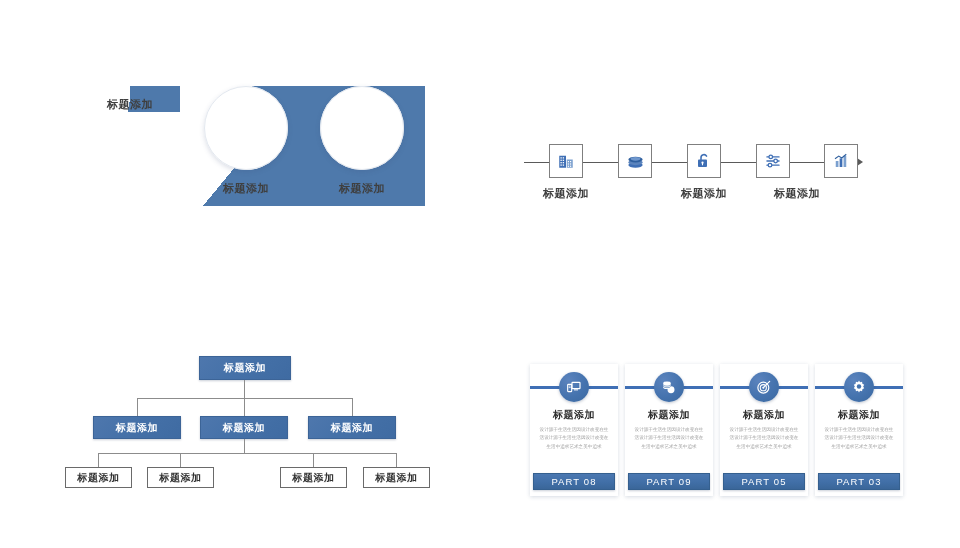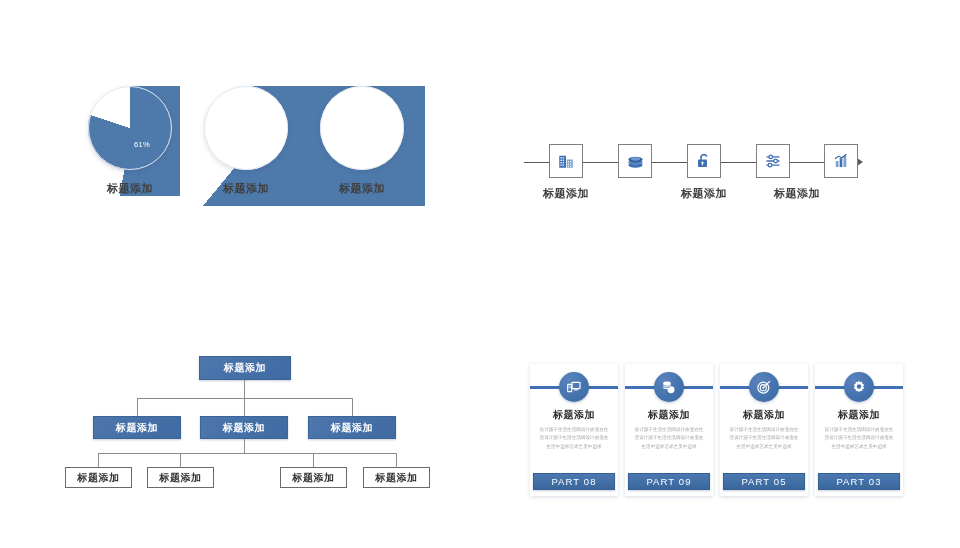--- a/index.html
+++ b/index.html
@@ -186,24 +186,20 @@
     justify-content: center;
     box-shadow: 0 1px 2px rgba(40,60,95,.25);
   }
 </style>
 </head>
 <body>
 
 <div class="abs" id="pies" style="background: conic-gradient(rgb(78, 121, 171) 0deg, rgb(78, 121, 171) 219.6deg, rgb(255, 255, 255) 219.6deg, rgb(255, 255, 255) 360deg);">
 
   <div class="pie-item" style="left: 0px; top: 0px; background: conic-gradient(rgb(78, 121, 171) 0deg, rgb(78, 121, 171) 190.8deg, rgb(255, 255, 255) 190.8deg, rgb(255, 255, 255) 360deg);">
-    <div class="pie" style="background: conic-gradient(rgb(78, 121, 171) 0deg, rgb(78, 121, 171) 288deg, rgb(255, 255, 255) 288deg, rgb(255, 255, 255) 360deg);">
-      <div class="pie-ring"></div>
-      <div class="pie-pct" style="left:46px;top:54px;">61%</div>
-    </div>
     <div class="cn-label pie-caption">标题添加</div>
   </div>
 
   <div class="pie-item" style="left:116px;top:0px;">
     <div class="pie">
       <div class="pie-ring"></div>
       <div class="pie-pct" style="left:47px;top:36px;">53%</div>
     </div>
     <div class="cn-label pie-caption">标题添加</div>
   </div>

